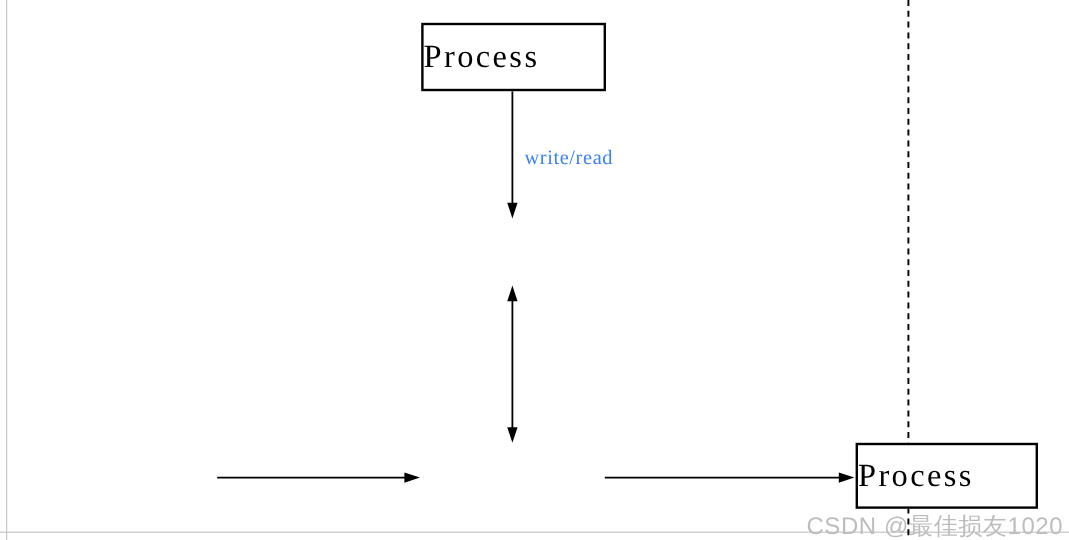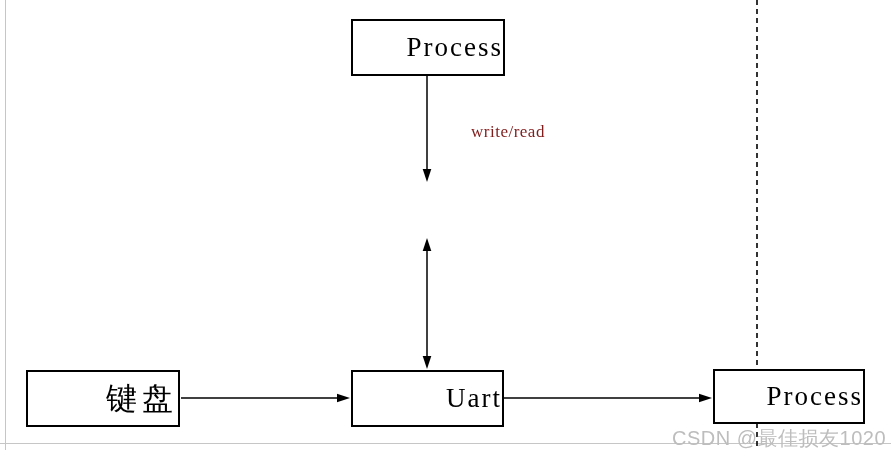--- a/index.html
+++ b/index.html
@@ -51,42 +51,41 @@
     fill: #000000;
     stroke: none;
   }
   .node {
     position: absolute;
     box-sizing: border-box;
     border: 2px solid #000000;
     background: #ffffff;
     display: flex;
     align-items: center;
-    justify-content: flex-end;
+    justify-content: flex-start;
     z-index: 2;
     font-size: 27px;
     letter-spacing: 2px;
     color: #000000;
     white-space: nowrap;
   }
   .node-process { left: 351px; top: 19px;  width: 154px; height: 57px; }
   .node-console { left: 351px; top: 181px; width: 154px; height: 56px; }
   .node-keyboard { left: 26px; top: 370px; width: 154px; height: 57px; font-size: 31px; letter-spacing: 5px; }
   .node-uart    { left: 351px; top: 370px; width: 153px; height: 57px; }
   .node-display { left: 713px; top: 369px; width: 152px; height: 55px; }
   .edge-label {
     position: absolute;
     left: 437px;
     top: 122px;
     font-size: 17px;
     letter-spacing: 0.5px;
-    color: #7f1d1d;
+    color: #3b82f6;
     z-index: 2;
     white-space: nowrap;
-    margin-left: 34px;
   }
   .watermark {
     position: absolute;
     left: 672px;
     top: 425px;
     font-family: "Liberation Sans", "DejaVu Sans", sans-serif;
     font-size: 20px;
     color: #bdbdbd;
     letter-spacing: 0.5px;
     z-index: 5;
@@ -125,27 +124,21 @@
       <line x1="504" y1="398" x2="700" y2="398"></line>
       <polygon points="712,398 699,393.7 699,402.3"></polygon>
     </g>
   </svg>
 
   <div class="node node-process">
     <span>Process</span>
   </div>
 
 
-  <div class="node node-keyboard">
-    <span>键盘</span>
-  </div>
 
-  <div class="node node-uart">
-    <span>Uart</span>
-  </div>
 
   <div class="node node-display">
     <span>Process</span>
   </div>
 
   <div class="edge-label">write/read</div>
 
   <div class="watermark">CSDN @最佳损友1020</div>
 
 </div>

